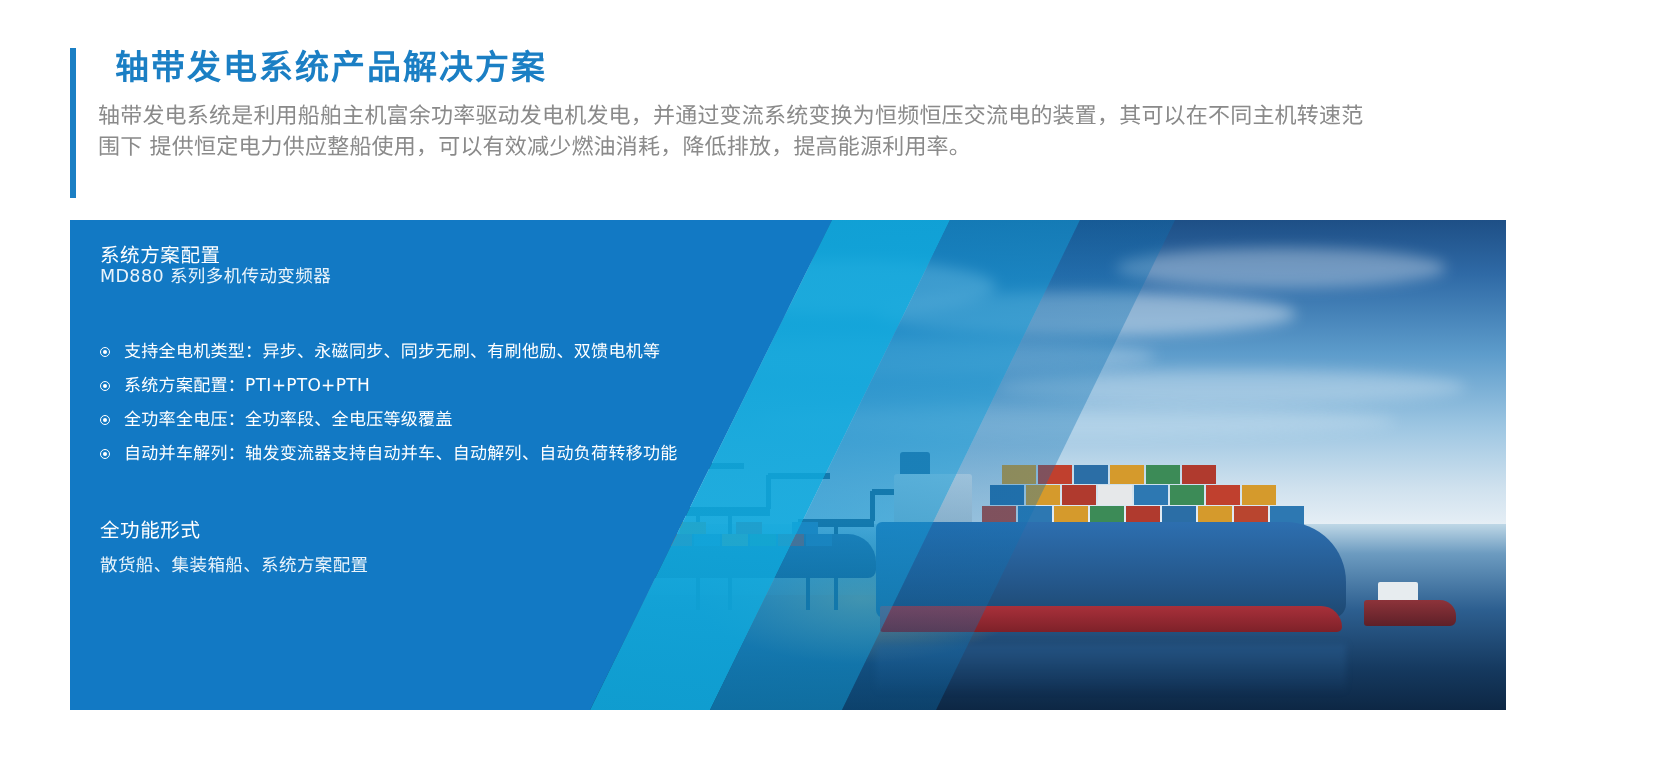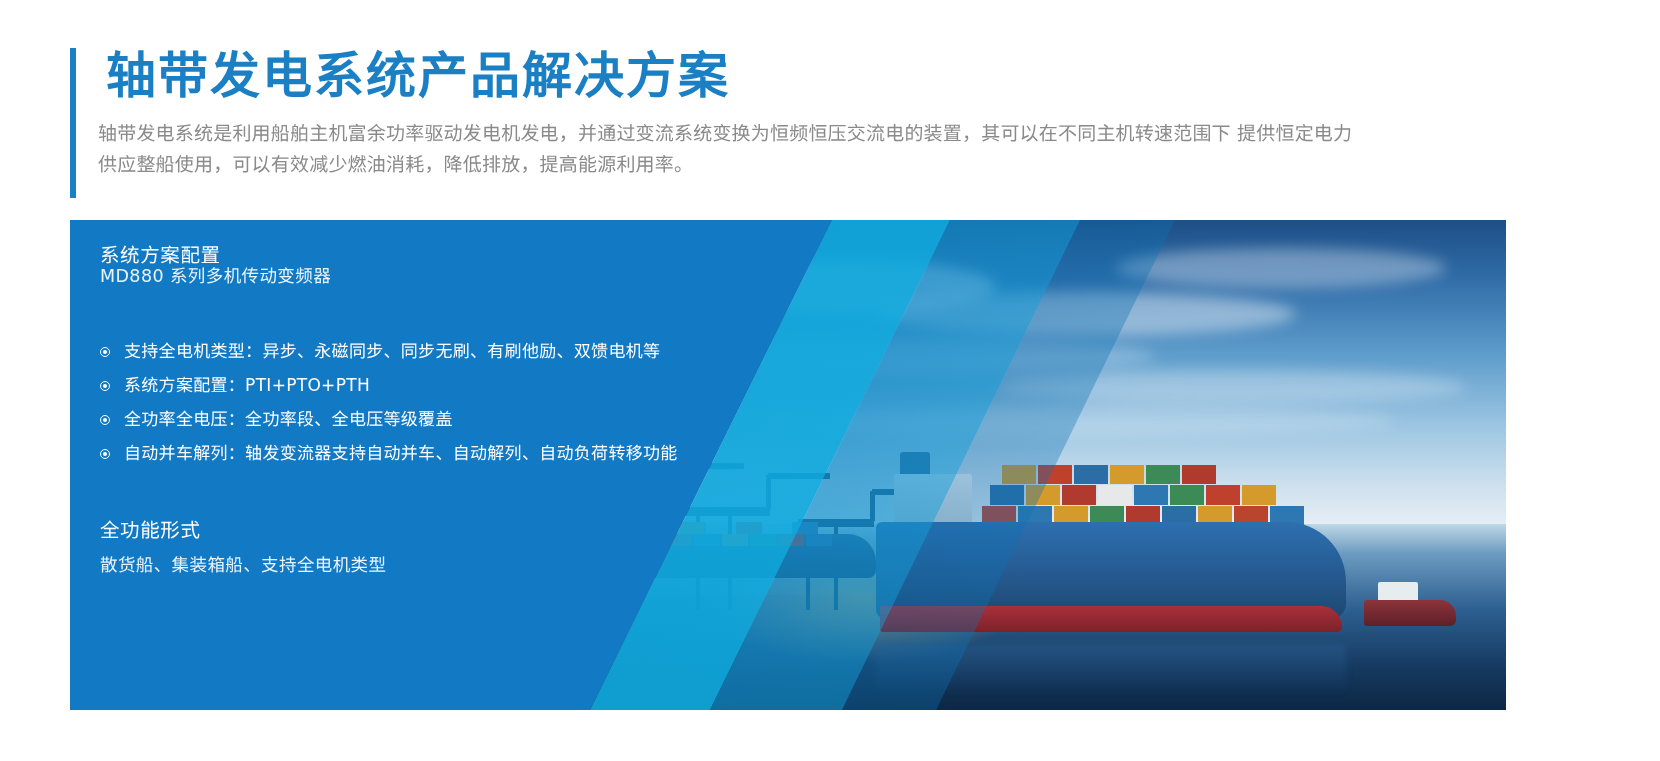--- a/index.html
+++ b/index.html
@@ -10,25 +10,25 @@
   }
   .page{position:relative;width:1660px;height:761px;background:#fff;}
 
   
   .header{position:absolute;left:70px;top:48px;width:1450px;}
   .header-bar{
     position:absolute;left:0;top:0;width:6px;height:150px;background:#1b7fc4;
   }
   .header-inner{padding-left:28px;}
   .page-title{
-    font-size:50px;line-height:1.12;font-weight:bold;color:#1b7fc4;
-    letter-spacing:2px;margin:0 0 14px 8px;font-family:"DejaVu Sans",sans-serif;
+    font-size:34px;line-height:1.12;font-weight:bold;color:#1b7fc4;
+    letter-spacing:2px;margin:0 0 14px 17px;font-family:"DejaVu Sans",sans-serif;
   }
   .page-desc{
-    font-size:19px;line-height:31px;color:#8a8a8a;margin:0;max-width:1268px;
+    font-size:22px;line-height:31px;color:#8a8a8a;margin:0;max-width:1268px;
     font-family:"DejaVu Sans",sans-serif;letter-spacing:.2px;
   }
 
   
   .panel{
     position:absolute;left:70px;top:220px;width:1436px;height:490px;
     overflow:hidden;background:#c2410c;
   }
   
   .photo{
@@ -307,18 +307,18 @@
           </li>
           <li>
             <span class="bullet-dot"></span>
             <span>自动并车解列：轴发变流器支持自动并车、自动解列、自动负荷转移功能</span>
           </li>
         </ul>
       </div>
 
       <div class="grp-ship">
         <div class="sec-title">全功能形式</div>
-        <div class="sec-sub">散货船、集装箱船、支持全电机类型</div>
+        <div class="sec-sub">散货船、集装箱船、系统方案配置</div>
       </div>
 
     </div>
   </div>
 </div>
 
 </body></html>

